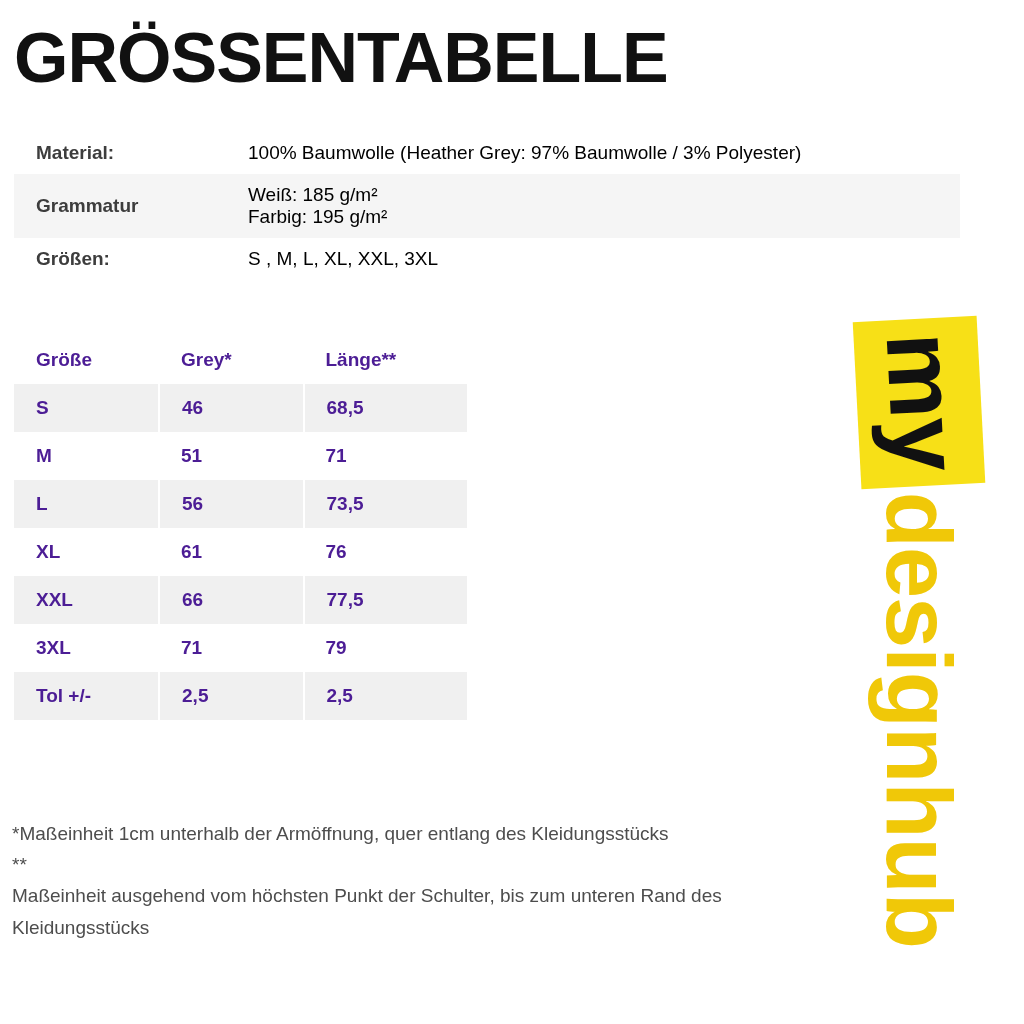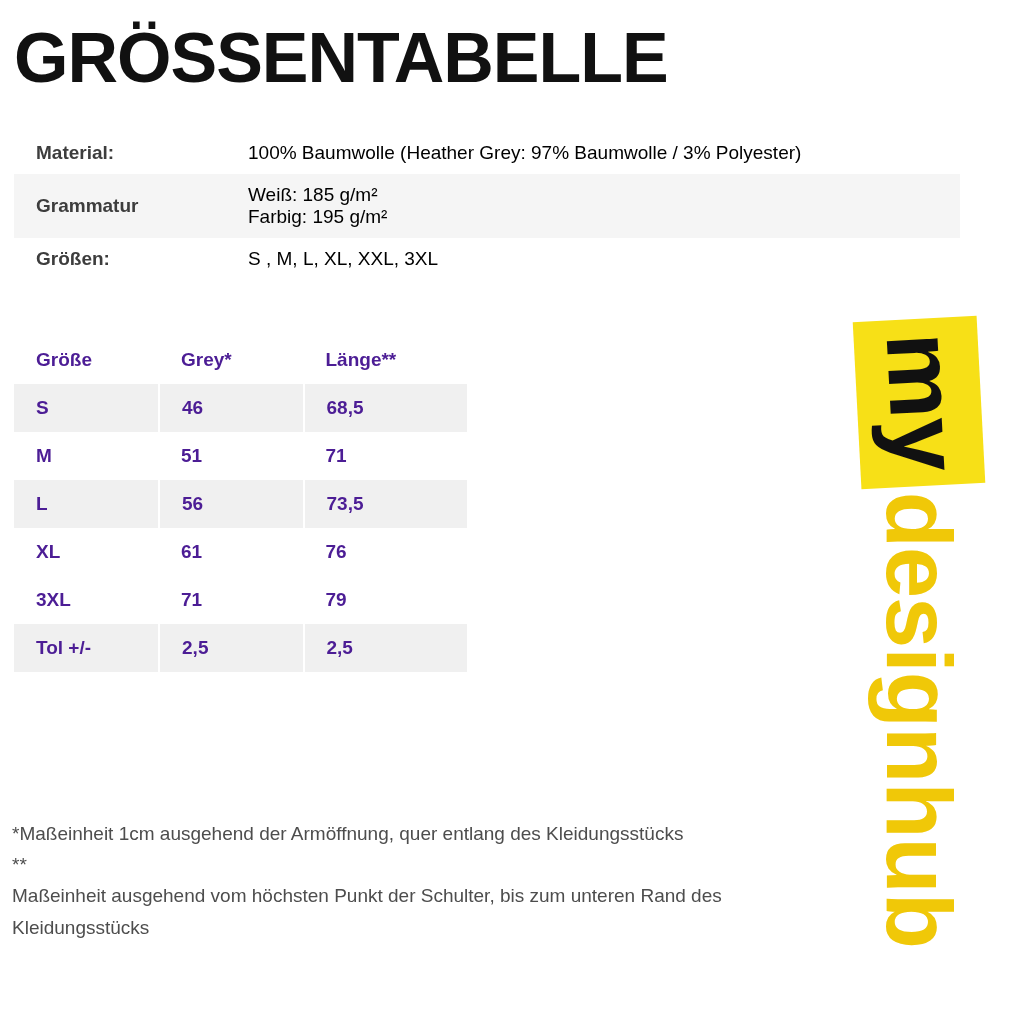--- a/index.html
+++ b/index.html
@@ -201,35 +201,40 @@
       <tr class="shaded">
         <td class="c0">L</td>
         <td class="c1">56</td>
         <td class="c2">73,5</td>
       </tr>
       <tr>
         <td class="c0">XL</td>
         <td class="c1">61</td>
         <td class="c2">76</td>
       </tr>
+      <tr class="shaded">
+        <td class="c0">XXL</td>
+        <td class="c1">66</td>
+        <td class="c2">77,5</td>
+      </tr>
       <tr>
         <td class="c0">3XL</td>
         <td class="c1">71</td>
         <td class="c2">79</td>
       </tr>
       <tr class="shaded">
         <td class="c0">Tol +/-</td>
         <td class="c1">2,5</td>
         <td class="c2">2,5</td>
       </tr>
     </tbody>
   </table>
 
   <div class="notes">
-    <p>*Maßeinheit 1cm ausgehend der Armöffnung, quer entlang des Kleidungsstücks</p>
+    <p>*Maßeinheit 1cm unterhalb der Armöffnung, quer entlang des Kleidungsstücks</p>
     <p class="tiny">**</p>
     <p>Maßeinheit ausgehend vom höchsten Punkt der Schulter, bis zum unteren Rand des Kleidungsstücks</p>
   </div>
 
   <div class="logo">
     <div class="logo-inner">
       <div class="logo-rot">
         <span class="logo-my">my</span>
         <span class="logo-designhub">designhub</span>
       </div>

